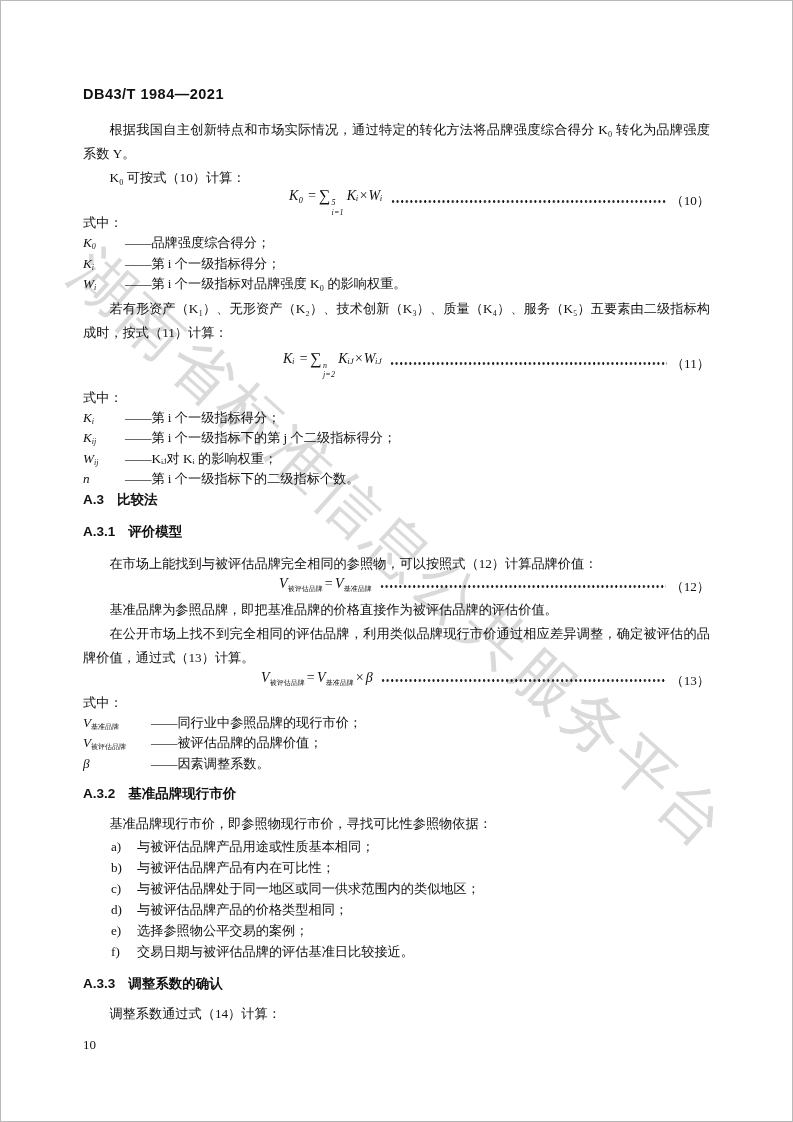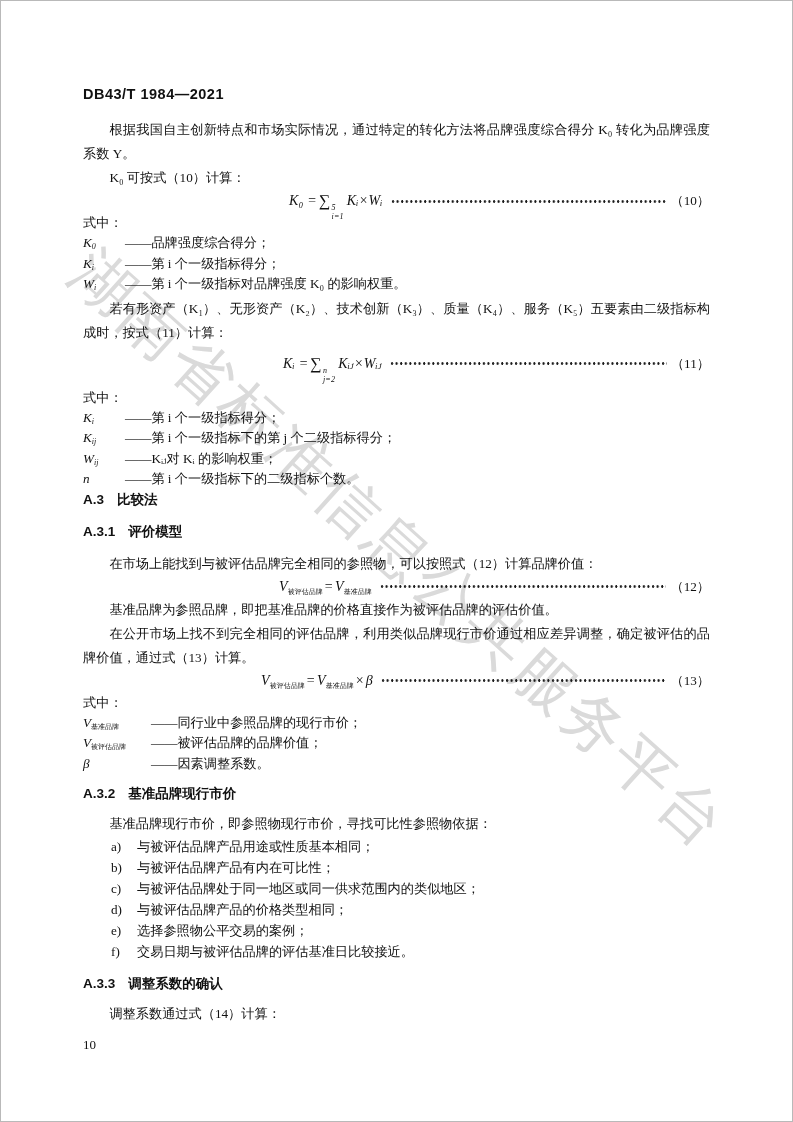--- a/index.html
+++ b/index.html
@@ -24,21 +24,21 @@
   .doc-code {
     font-family:"Liberation Sans","DejaVu Sans",sans-serif;
     font-weight:700; font-size:14.5px; letter-spacing:0.5px;
     line-height:18px; margin-bottom:15px;
   }
   .para {
     font-size:13.2px; line-height:24px; text-align:justify;
     text-indent:2em; margin:0;
   }
   .formula {
-    display:flex; 
+    display:flex; align-items:center;
     font-size:14px; height:22px; line-height:22px;
     white-space:nowrap;
   }
   .fsp { flex:0 0 auto; }
   .w206 { width:206px; } .w200 { width:200px; } .w196 { width:196px; } .w178 { width:178px; }
   .fbody { flex:0 0 auto; font-style:italic; letter-spacing:0.2px; }
   .fsum { font-style:normal; font-size:16px; vertical-align:-1px; padding-left:2px; }
   .flims {
     display:inline-flex; flex-direction:column; justify-content:center;
     font-size:8px; line-height:1.15; font-style:italic;

